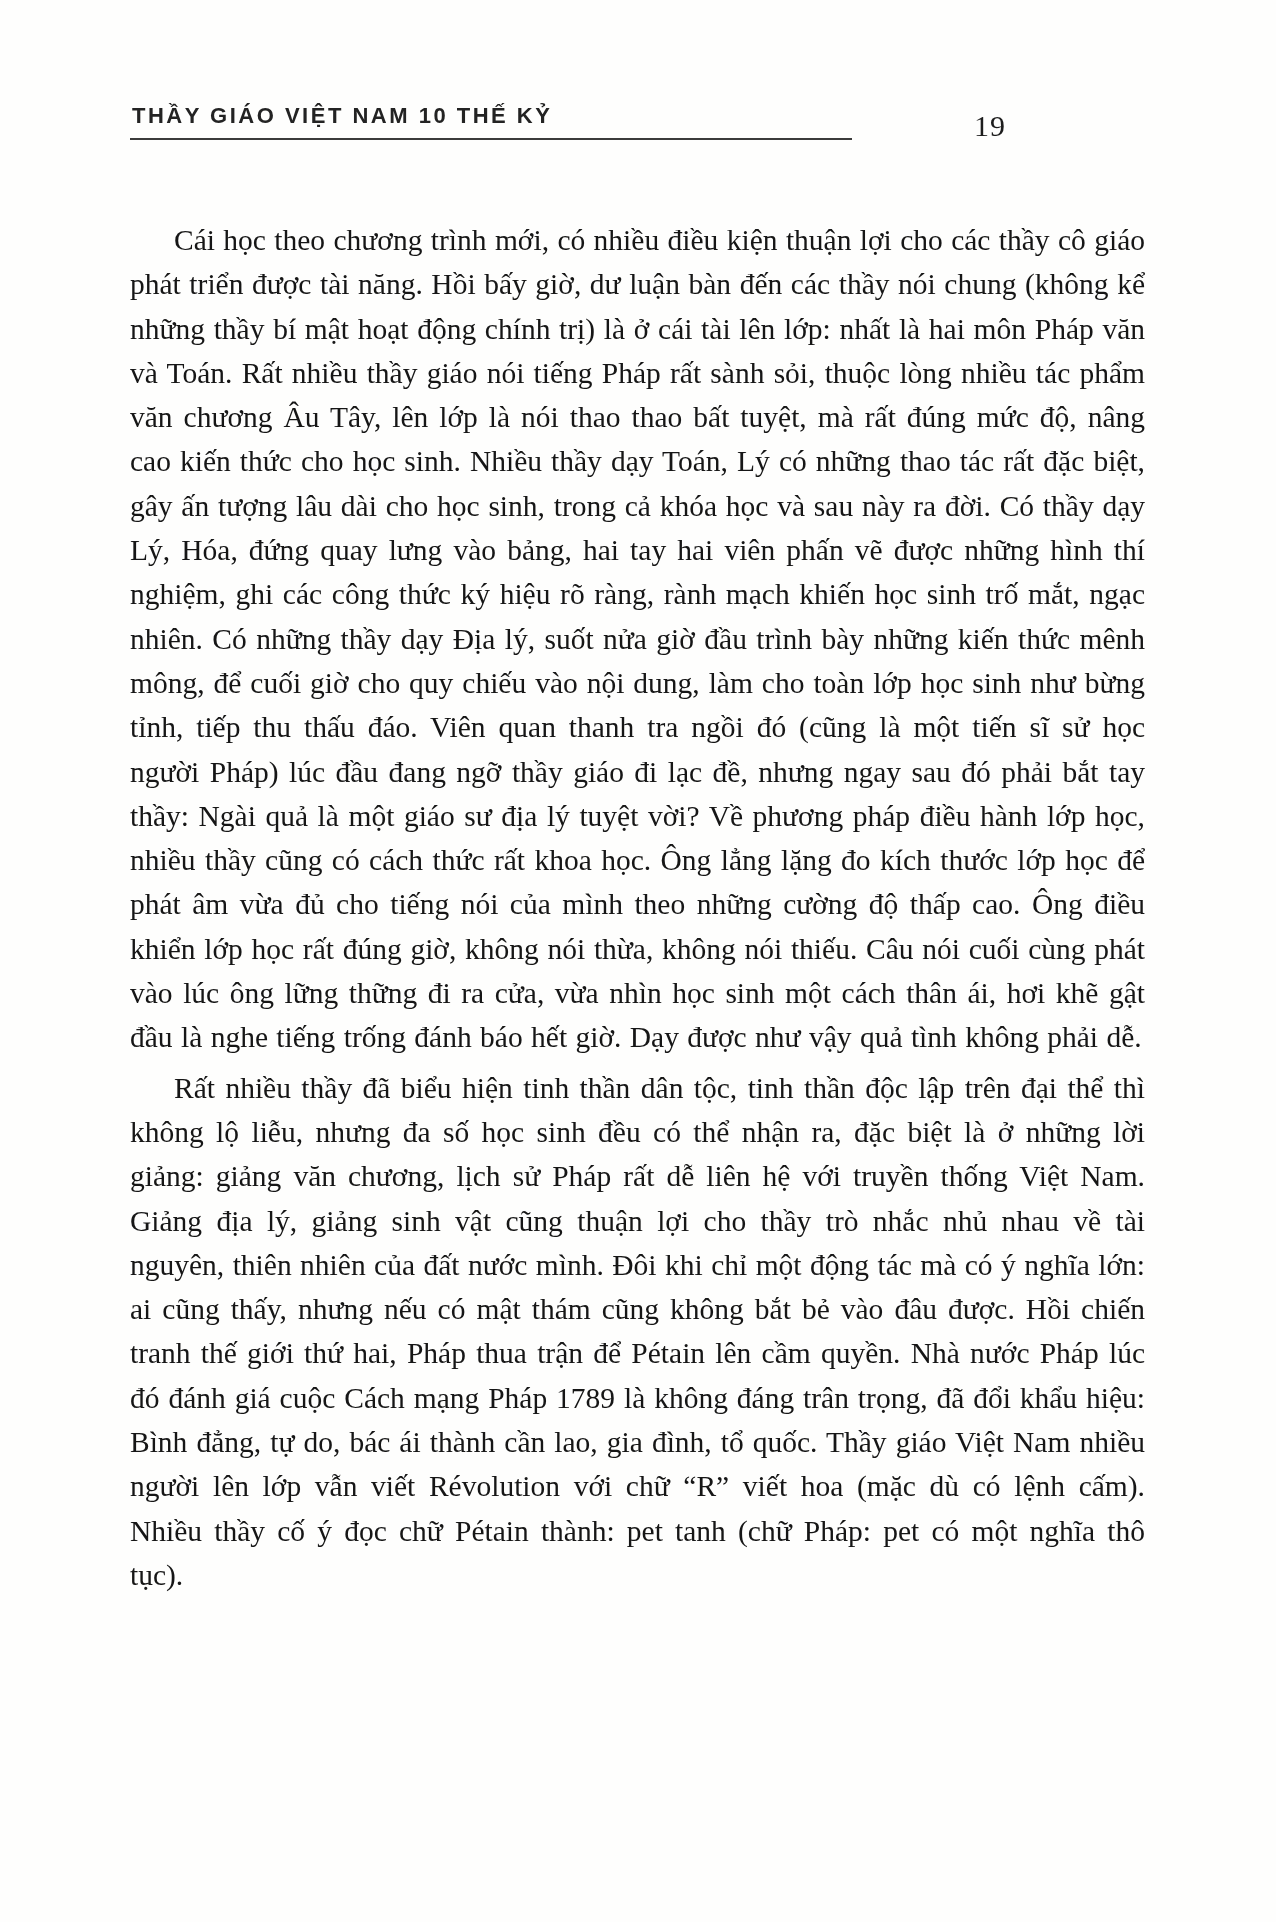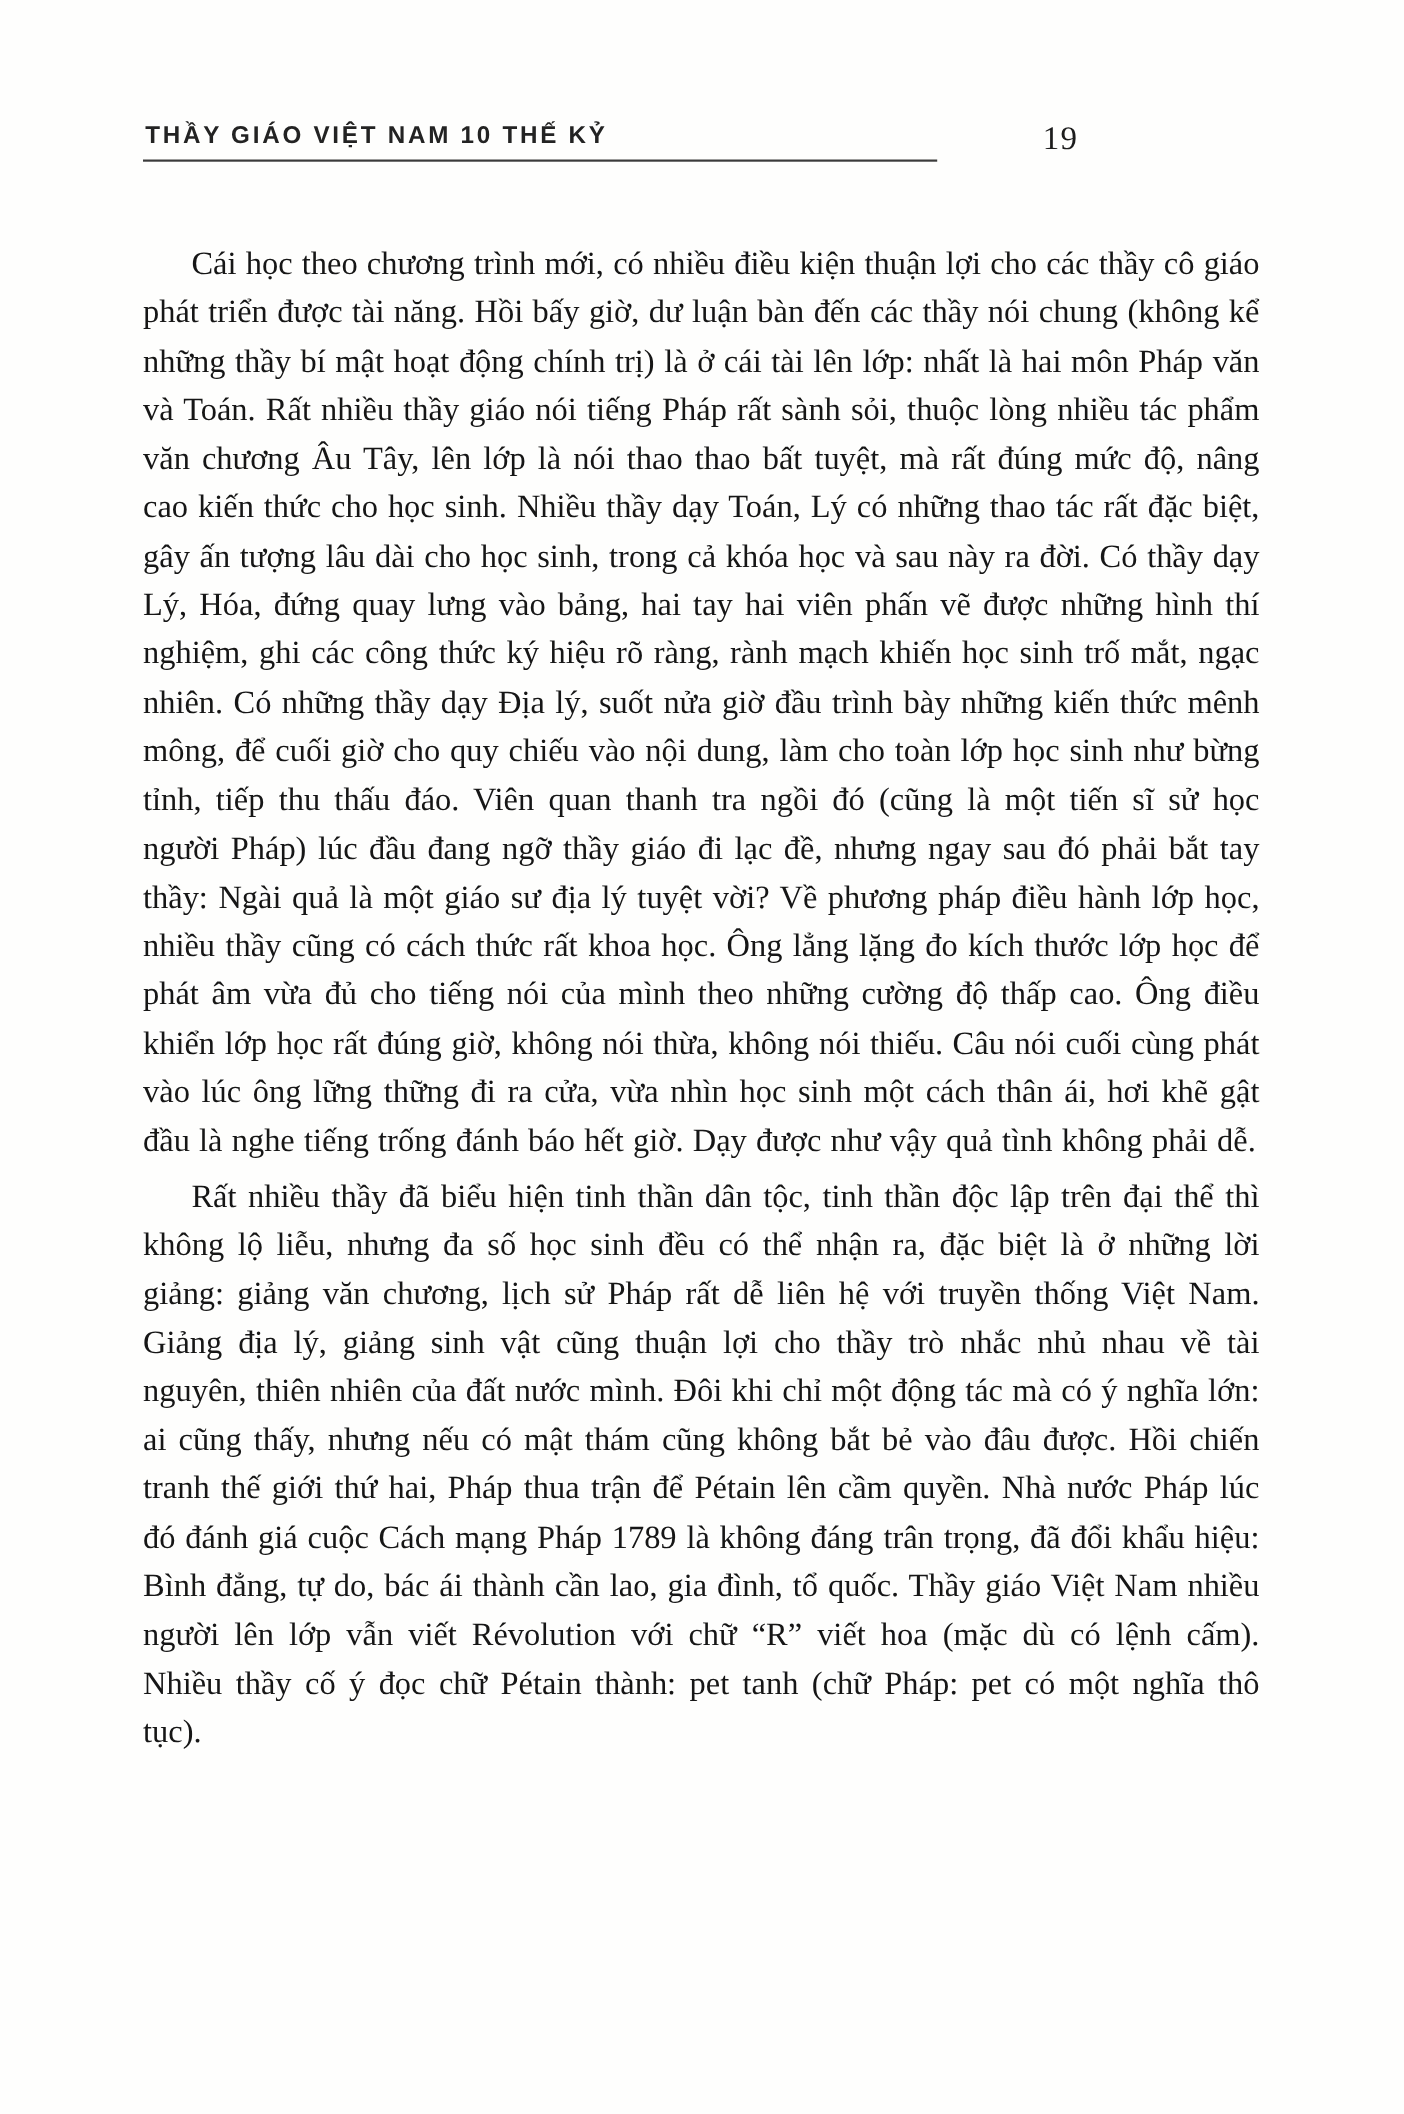--- a/index.html
+++ b/index.html
@@ -14,21 +14,21 @@
     font-family: "Liberation Serif", serif;
     overflow: hidden;
   }
   .page-inner {
     padding: 96px 131px 0 130px;
   }
 
   
   .page-header {
     display: flex;
-    align-items: flex-end;
+    align-items: center;
     height: 56px;
     gap: 28px;
   }
   .header-left {
     width: 722px;
     display: flex;
     flex-direction: column;
     justify-content: flex-end;
     padding-bottom: 5px;
   }
@@ -46,21 +46,21 @@
     height: 0;
     border-top: 2px solid #3b3b3b;
   }
   .header-bars {
     width: 12px;
     margin-left: 10px;
     border-left: 4px solid #2e2e2e;
     border-right: 4px solid #2e2e2e;
   }
   .page-number {
-    margin-left: 18px;
+    margin-left: 44px;
     font-size: 30px;
     color: #1d1d1d;
     letter-spacing: 1px;
     align-self: center;
     padding-top: 4px;
   }
 
   
   .page-body {
     margin-top: 66px;

